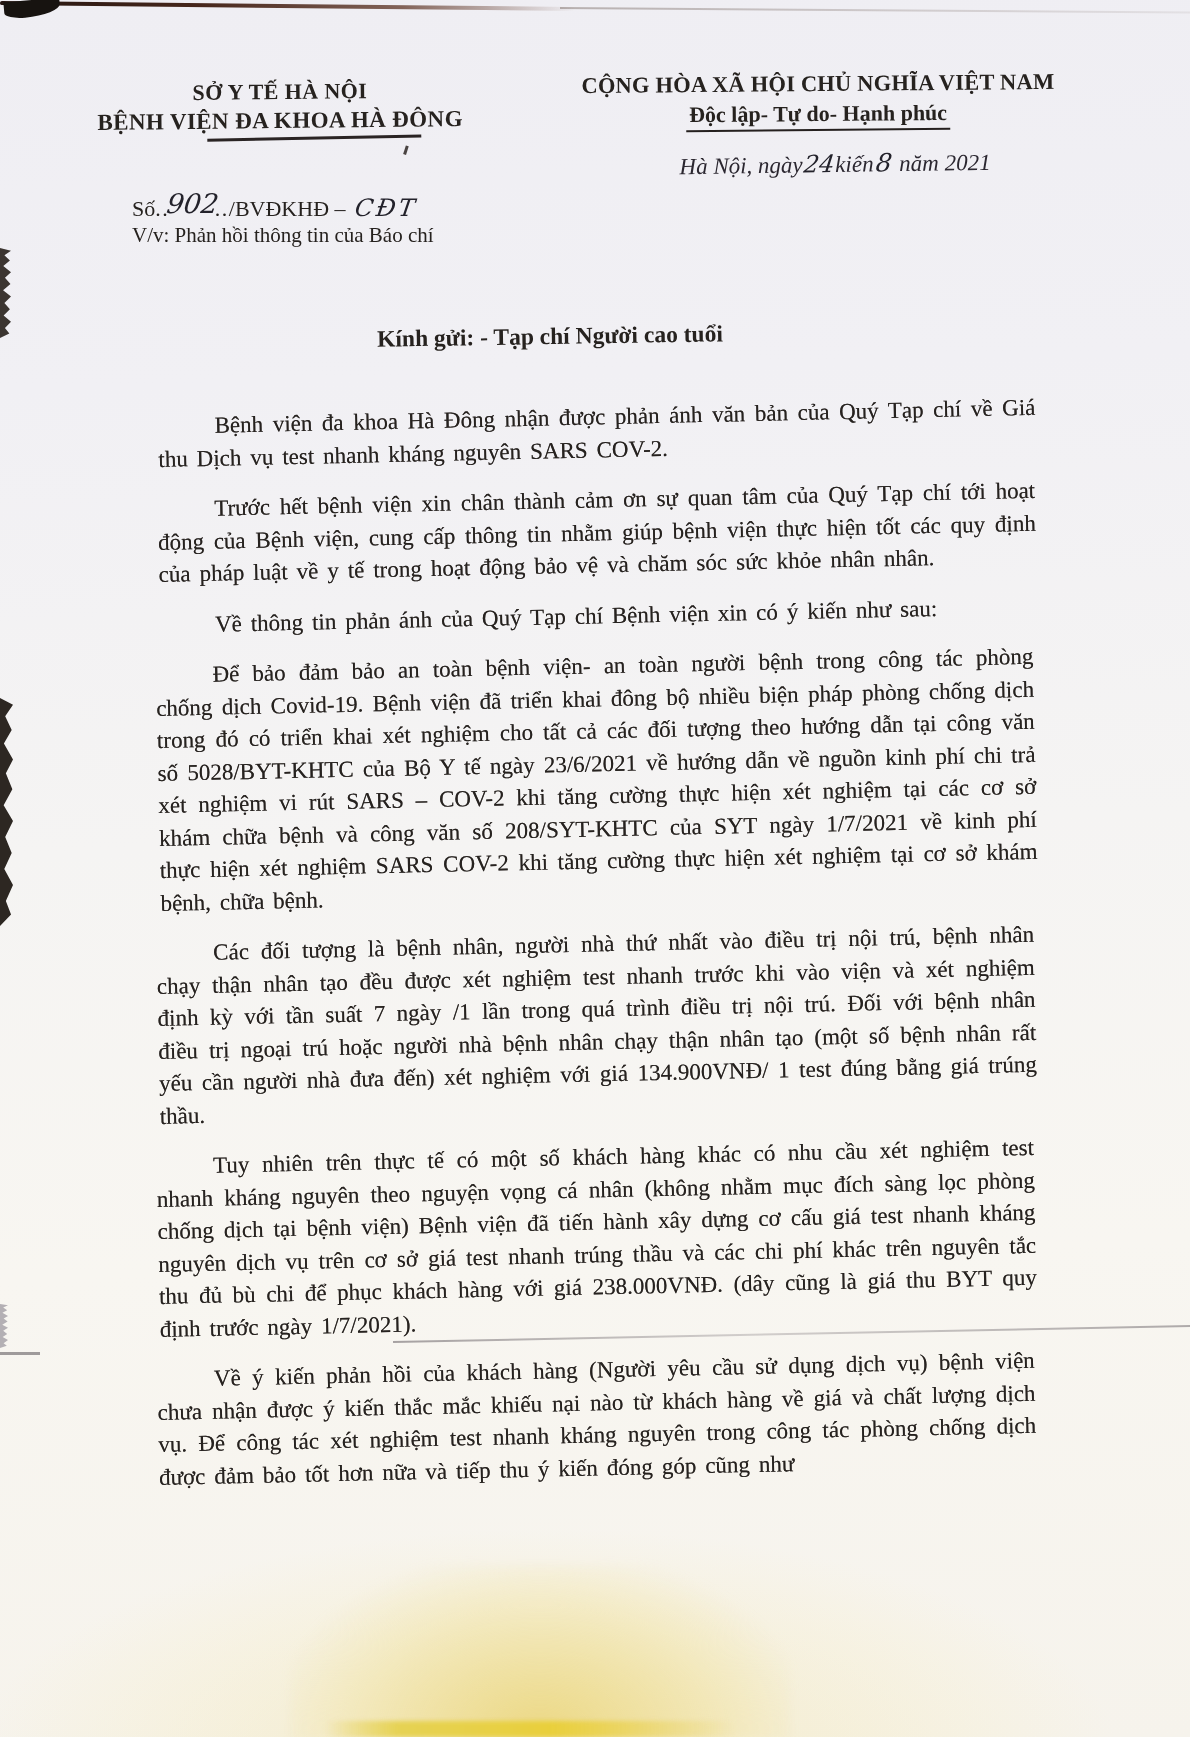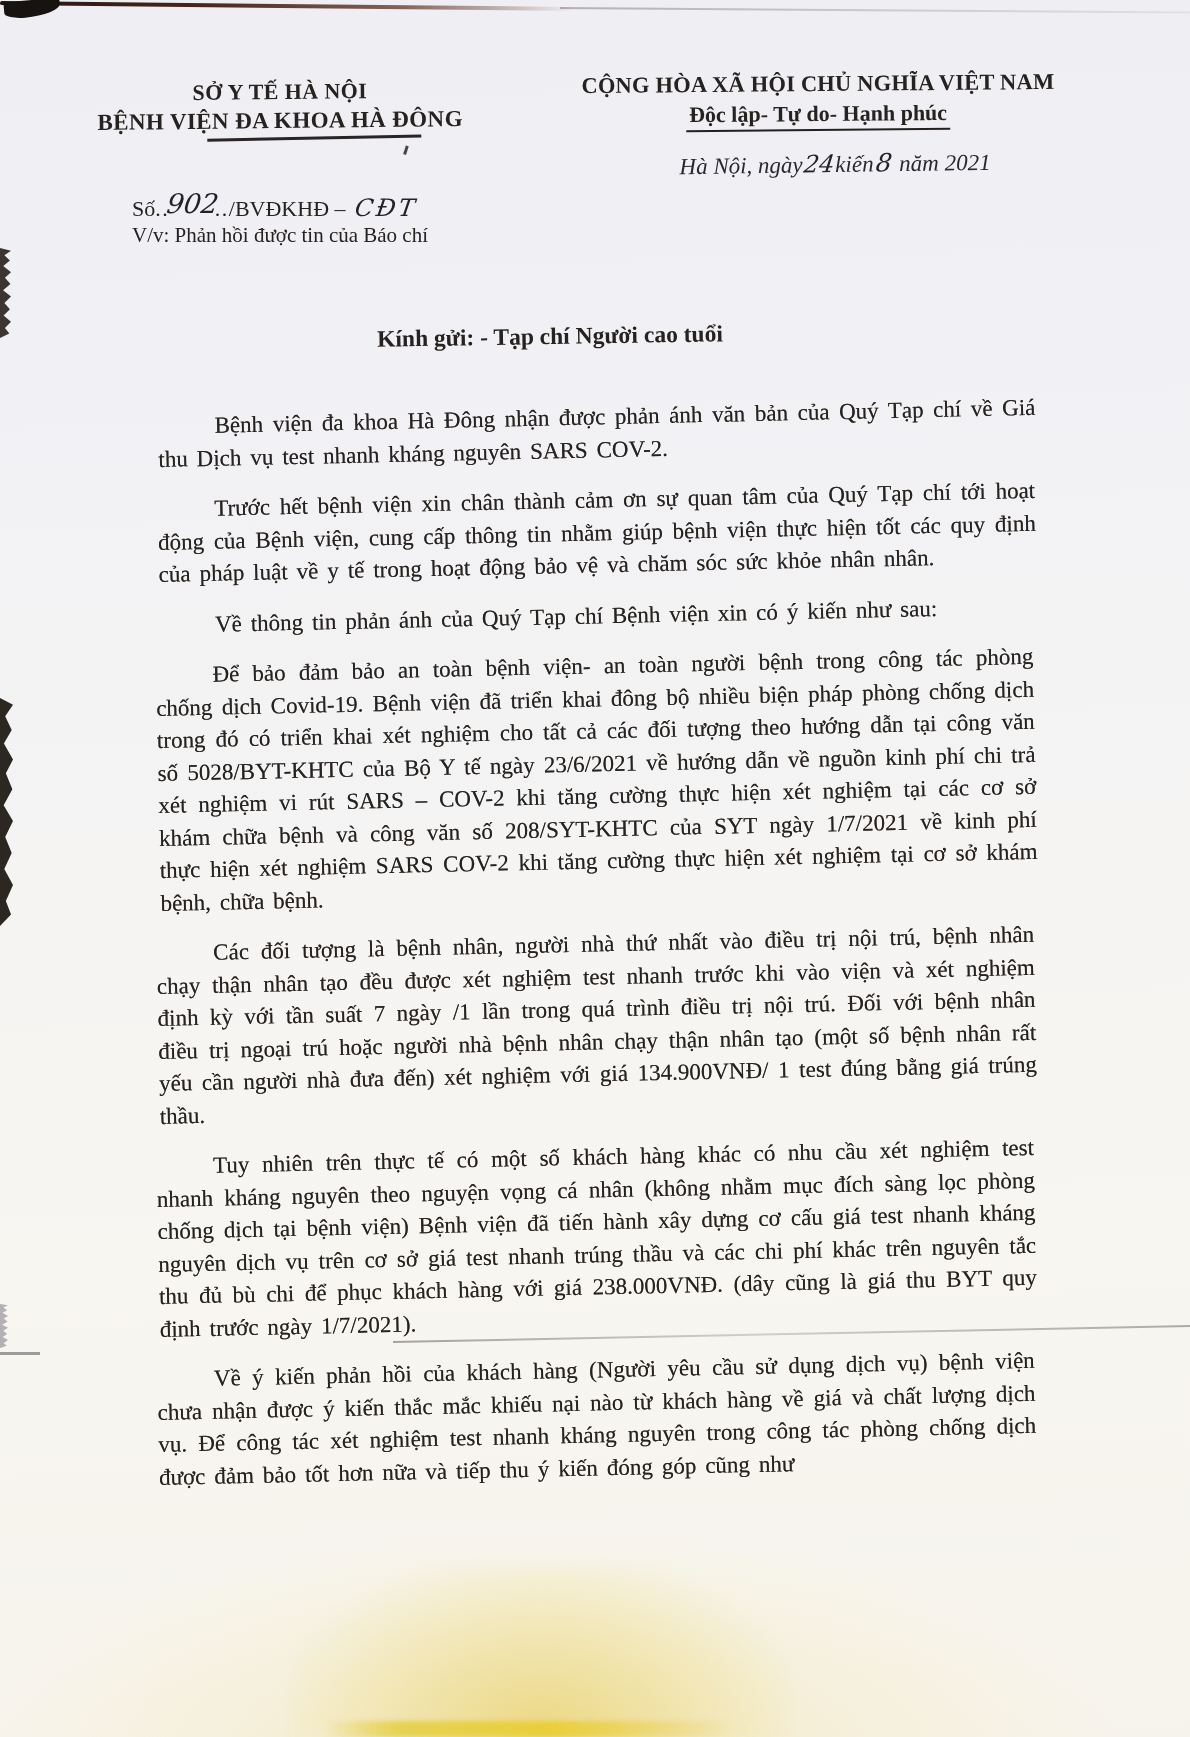--- a/index.html
+++ b/index.html
@@ -130,21 +130,21 @@
 
   <div class="header-right">
     <div class="hr1">CỘNG HÒA XÃ HỘI CHỦ NGHĨA VIỆT NAM</div>
     <div><span class="hr2">Độc lập- Tự do- Hạnh phúc</span></div>
   </div>
 
   <div class="dateline"><span>Hà Nội, ngày</span><span class="hw hw-day">24</span><span>kiến</span><span class="hw hw-month">8</span> <span>năm 2021</span></div>
 
   <div class="refline"><span>Số</span><span class="ref-dots">..</span><span class="hw hw-num">902</span><span class="ref-dots">..</span><span>/BVĐKHĐ –</span><span class="hw hw-code">CĐT</span></div>
 
-  <div class="subject">V/v: Phản hồi được tin của Báo chí</div>
+  <div class="subject">V/v: Phản hồi thông tin của Báo chí</div>
 
   <div class="salutation">Kính gửi: - Tạp chí Người cao tuổi</div>
 
   <div class="doc-body">
       <p class="para">Bệnh viện đa khoa Hà Đông nhận được phản ánh văn bản của Quý Tạp chí về Giá thu Dịch vụ test nhanh kháng nguyên SARS COV-2.</p>
       <p class="para">Trước hết bệnh viện xin chân thành cảm ơn sự quan tâm của Quý Tạp chí tới hoạt động của Bệnh viện, cung cấp thông tin nhằm giúp bệnh viện thực hiện tốt các quy định của  pháp luật về y tế trong hoạt động bảo vệ và chăm sóc sức khỏe nhân nhân.</p>
       <p class="para">Về thông tin phản ánh của Quý Tạp chí Bệnh viện xin có ý kiến như sau:</p>
       <p class="para">Để bảo đảm bảo an toàn bệnh viện- an toàn người bệnh trong công tác phòng chống dịch Covid-19. Bệnh viện đã triển khai đông bộ nhiều biện pháp phòng chống dịch trong đó có triển khai xét nghiệm cho tất cả các đối tượng theo hướng dẫn tại công văn số 5028/BYT-KHTC của Bộ Y tế ngày 23/6/2021 về hướng dẫn về nguồn kinh phí chi trả xét nghiệm vi rút SARS – COV-2 khi tăng cường thực hiện xét nghiệm tại các cơ sở khám chữa bệnh và công văn số 208/SYT-KHTC  của SYT ngày 1/7/2021 về kinh phí thực hiện xét nghiệm SARS COV-2 khi tăng cường thực hiện xét nghiệm tại cơ sở khám bệnh, chữa bệnh.</p>
       <p class="para">Các đối tượng là bệnh nhân, người nhà thứ nhất vào điều trị nội trú, bệnh nhân chạy thận nhân tạo đều được xét nghiệm test nhanh trước khi vào viện và xét nghiệm định kỳ với tần suất 7 ngày /1 lần trong quá trình điều trị nội trú. Đối với bệnh nhân điều trị ngoại trú hoặc người nhà bệnh nhân chạy  thận nhân tạo (một số bệnh nhân rất yếu cần người nhà đưa đến) xét nghiệm với giá 134.900VNĐ/ 1 test đúng bằng giá trúng thầu.</p>
       <p class="para">Tuy nhiên trên thực tế có một số khách hàng khác có nhu cầu xét nghiệm test nhanh kháng nguyên theo nguyện vọng cá nhân (không nhằm mục đích sàng lọc  phòng chống dịch tại bệnh viện) Bệnh viện đã tiến hành xây dựng cơ cấu giá test nhanh kháng nguyên dịch vụ trên cơ sở giá test nhanh trúng thầu và các chi phí khác  trên nguyên tắc thu đủ bù chi để phục khách hàng với giá 238.000VNĐ. (dây cũng là giá thu BYT quy định trước ngày 1/7/2021).</p>

